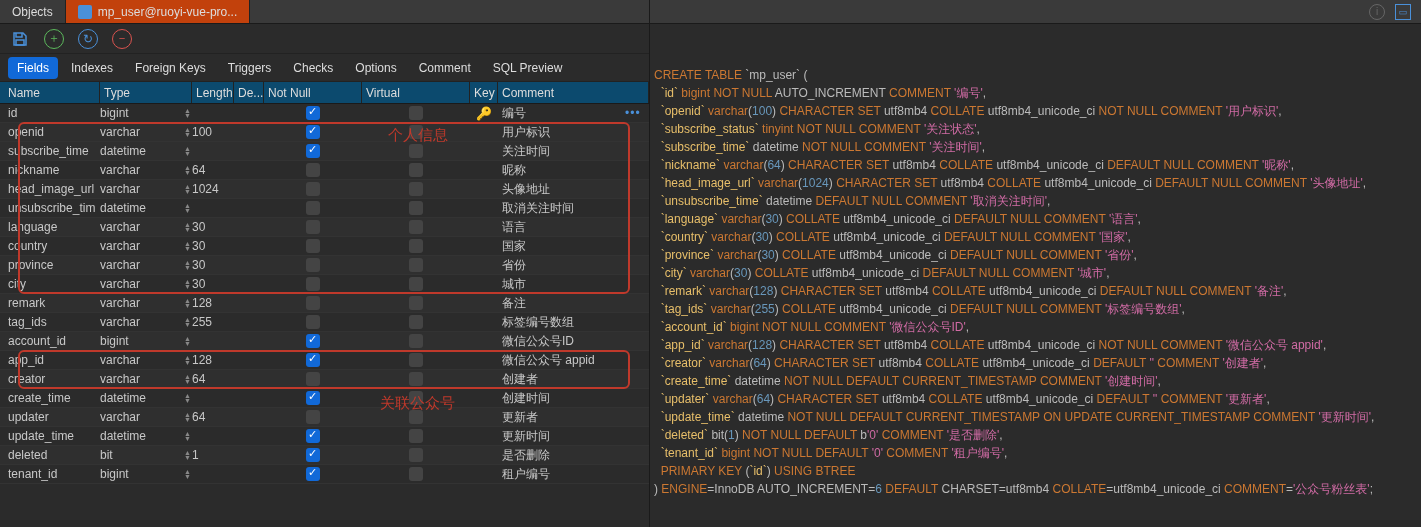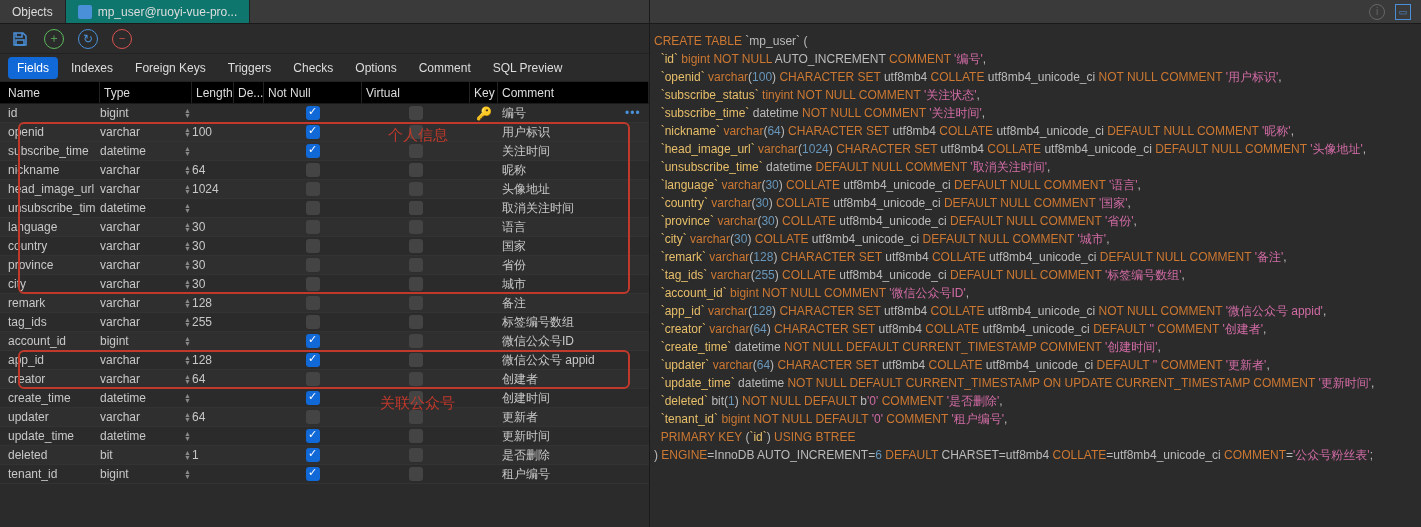--- a/index.html
+++ b/index.html
@@ -1,51 +1,51 @@
 <!DOCTYPE html>
 <html><head>
 <meta charset="utf-8">
 <style>
 * { margin:0; padding:0; box-sizing:border-box; font-family:-apple-system,BlinkMacSystemFont,"Segoe UI",sans-serif; font-size:12px; }
 body { background:#2b2b2b; color:#c8c8c8; width:1421px; height:527px; overflow:hidden; display:flex; }
 .left { width:650px; display:flex; flex-direction:column; background:#2b2b2b; border-right:1px solid #1a1a1a; }
 .right { flex:1; background:#2b2b2b; display:flex; flex-direction:column; }
 .tabs-bar { height:24px; background:#3a3a3a; display:flex; align-items:stretch; border-bottom:1px solid #1a1a1a; }
 .tab { padding:0 12px; display:flex; align-items:center; gap:6px; color:#ddd; cursor:pointer; border-right:1px solid #222; }
-.tab.active { background:#0f766e; }
+.tab.active { background:#c2410c; }
 .tab-icon { width:14px; height:14px; background:#4a90d9; border-radius:2px; display:inline-block; }
 .toolbar { height:30px; background:#2b2b2b; display:flex; align-items:center; gap:14px; padding:0 10px; border-bottom:1px solid #222; }
 .tb-btn { width:20px; height:20px; display:flex; align-items:center; justify-content:center; cursor:pointer; border-radius:10px; }
 .save-icon svg { stroke:#4a90d9; }
 .plus { border:1.5px solid #5cb85c; color:#5cb85c; }
 .refresh { border:1.5px solid #4a90d9; color:#4a90d9; }
 .minus { border:1.5px solid #d9534f; color:#d9534f; }
 .subtabs { height:28px; display:flex; align-items:center; gap:4px; padding:0 8px; border-bottom:1px solid #222; }
 .subtab { padding:4px 9px; border-radius:4px; color:#ddd; cursor:pointer; }
 .subtab.active { background:#1169d8; color:#fff; }
-.grid-head { display:flex; height:22px; background:#000000; border-bottom:1px solid #1a1a1a; font-weight:500; color:#ddd; }
+.grid-head { display:flex; height:22px; background:#0c4a6e; border-bottom:1px solid #1a1a1a; font-weight:500; color:#ddd; }
 .grid-body { flex:1; overflow:auto; position:relative; }
 .row { display:flex; height:19px; align-items:center; border-bottom:1px solid #333; }
 .row.alt { background:#2f2f2f; }
 .c-name{width:100px;padding-left:8px}.c-type{width:92px;display:flex;align-items:center;justify-content:space-between;padding-right:1px}.c-len{width:42px}.c-dec{width:30px}.c-nn{width:98px;text-align:center}.c-virt{width:108px;text-align:center}.c-key{width:28px;text-align:center}.c-com{flex:1;padding-left:4px}.c-dots{width:24px}
 .grid-head>div { padding-left:4px; display:flex; align-items:center; border-right:1px solid #222; }
 .grid-head .c-name{padding-left:8px}
 .stepper { display:flex; flex-direction:column; gap:0; line-height:5px; color:#888; font-size:7px; }
 .chk { width:14px; height:14px; border-radius:3px; background:#444; display:inline-block; vertical-align:middle; }
 .chk.on { background:#1169d8; position:relative; }
 .chk.on::after { content:"✓"; color:#fff; position:absolute; left:2px; top:-1px; font-size:11px; }
 .key-icon { color:#f5c518; font-size:13px; }
 .dots { color:#4a90d9; letter-spacing:1px; }
 .box { position:absolute; border:2px solid #c0392b; border-radius:6px; pointer-events:none; }
 .box-label { position:absolute; color:#c0392b; font-size:15px; font-weight:500; pointer-events:none;margin-left:8px; }
 .right-head { height:24px; background:#3a3a3a; display:flex; align-items:center; justify-content:flex-end; padding:0 10px; gap:10px; border-bottom:1px solid #1a1a1a; }
 .ri { width:16px; height:16px; display:flex; align-items:center; justify-content:center; cursor:pointer; }
 .info-ic { border:1.5px solid #666; border-radius:50%; color:#666; font-size:10px; }
 .img-ic { border:1.5px solid #4a90d9; color:#4a90d9; font-size:9px; }
-.sql { flex:1; padding:8px 4px; font-family:Menlo,Consolas,monospace; font-size:12.5px; line-height:18px; overflow:auto; white-space:pre; color:#bbb; }
+.sql { flex:1; padding:8px 4px; font-family:Menlo,Consolas,monospace; font-size:12.5px; line-height:18px; overflow:auto; white-space:pre; color:#bbb;margin-top:34px; }
 .kw{color:#cc7832}.s{color:#d16ba5}.n{color:#6897bb}.id{color:#e8bf6a}.p{color:#bbb}
 </style>
 </head>
 <body>
 
 <div class="left">
   <div class="tabs-bar">
     <div class="tab">
         <span>Objects</span>
       </div>

